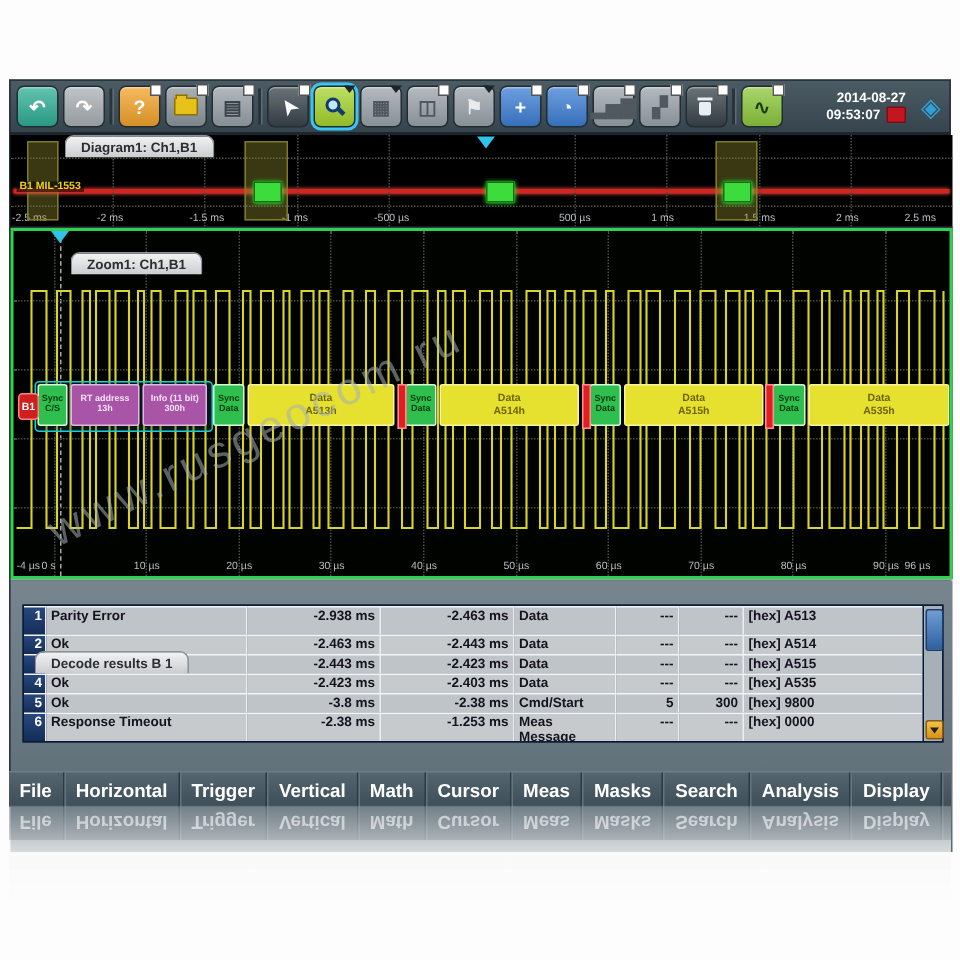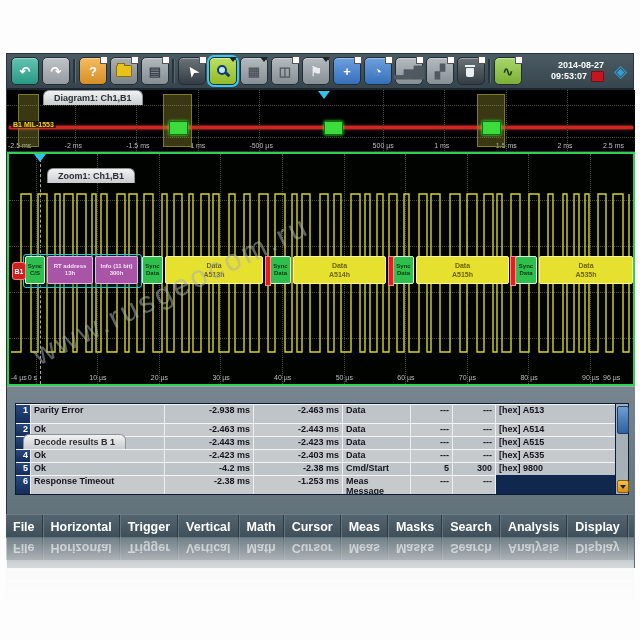--- a/index.html
+++ b/index.html
@@ -369,35 +369,36 @@
               <div class="tcell r-right" style="width: 89px; height: 13px;">-2.423 ms</div>
               <div class="tcell r-right" style="width: 89px; height: 13px;">-2.403 ms</div>
               <div class="tcell " style="width: 68px; height: 13px;">Data</div>
               <div class="tcell r-right" style="width: 42px; height: 13px;">---</div>
               <div class="tcell r-right" style="width: 43px; height: 13px;">---</div>
               <div class="tcell " style="width: 120px; height: 13px;">[hex] A535</div>
             </div>
             <div class="trow">
               <div class="tcell numcell" style="width: 15px; height: 13px;">5</div>
               <div class="tcell " style="width: 134px; height: 13px;">Ok</div>
-              <div class="tcell r-right" style="width: 89px; height: 13px;">-4.2 ms</div>
+              <div class="tcell r-right" style="width: 89px; height: 13px;">-3.8 ms</div>
               <div class="tcell r-right" style="width: 89px; height: 13px;">-2.38 ms</div>
               <div class="tcell " style="width: 68px; height: 13px;">Cmd/Start</div>
               <div class="tcell r-right" style="width: 42px; height: 13px;">5</div>
               <div class="tcell r-right" style="width: 43px; height: 13px;">300</div>
               <div class="tcell " style="width: 120px; height: 13px;">[hex] 9800</div>
             </div>
             <div class="trow">
               <div class="tcell numcell" style="width: 15px; height: 19px;">6</div>
               <div class="tcell " style="width: 134px; height: 19px;">Response Timeout</div>
               <div class="tcell r-right" style="width: 89px; height: 19px;">-2.38 ms</div>
               <div class="tcell r-right" style="width: 89px; height: 19px;">-1.253 ms</div>
               <div class="tcell " style="width: 68px; height: 19px;">Meas Message</div>
               <div class="tcell r-right" style="width: 42px; height: 19px;">---</div>
               <div class="tcell r-right" style="width: 43px; height: 19px;">---</div>
+              <div class="tcell " style="width: 120px; height: 19px;">[hex] 0000</div>
             </div>
           </div>
         <div id="vscroll">
           <div id="vthumb"></div>
           <div id="vdown"></div>
         </div>
       </div>
     </div>
   </div>
 

